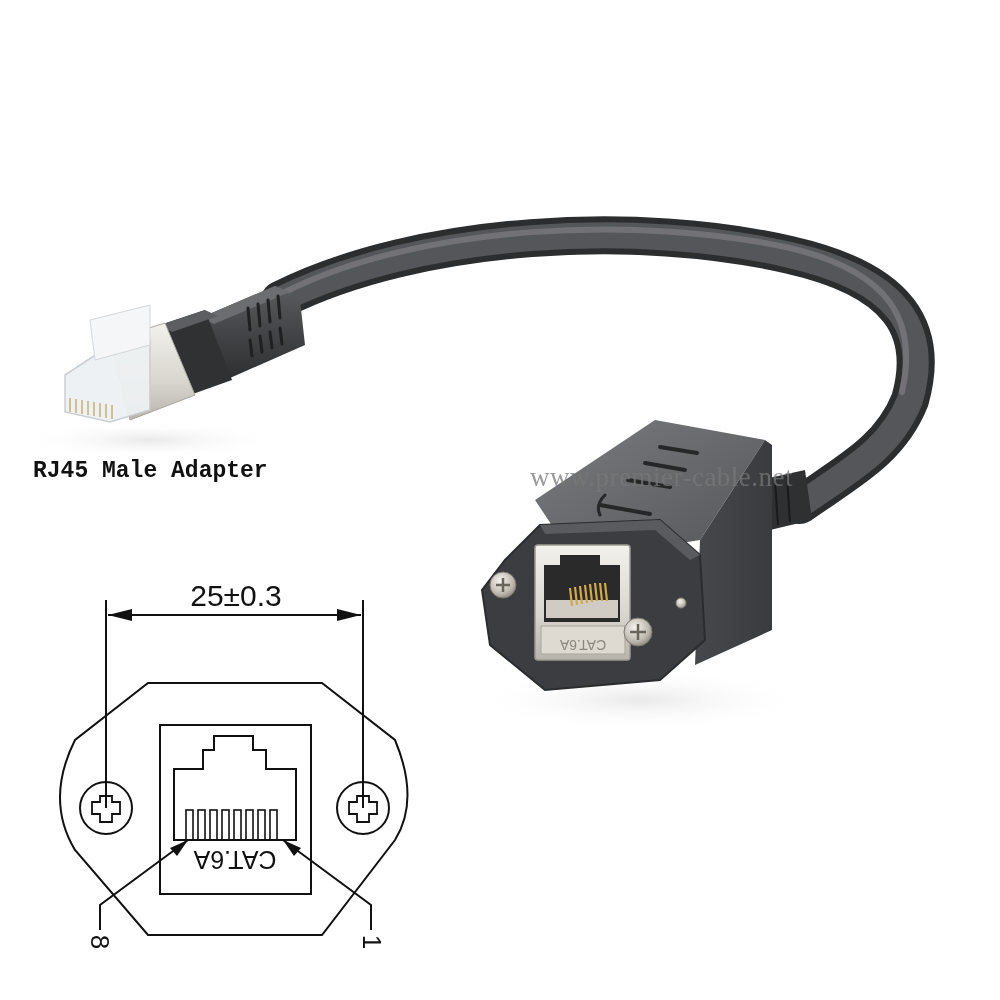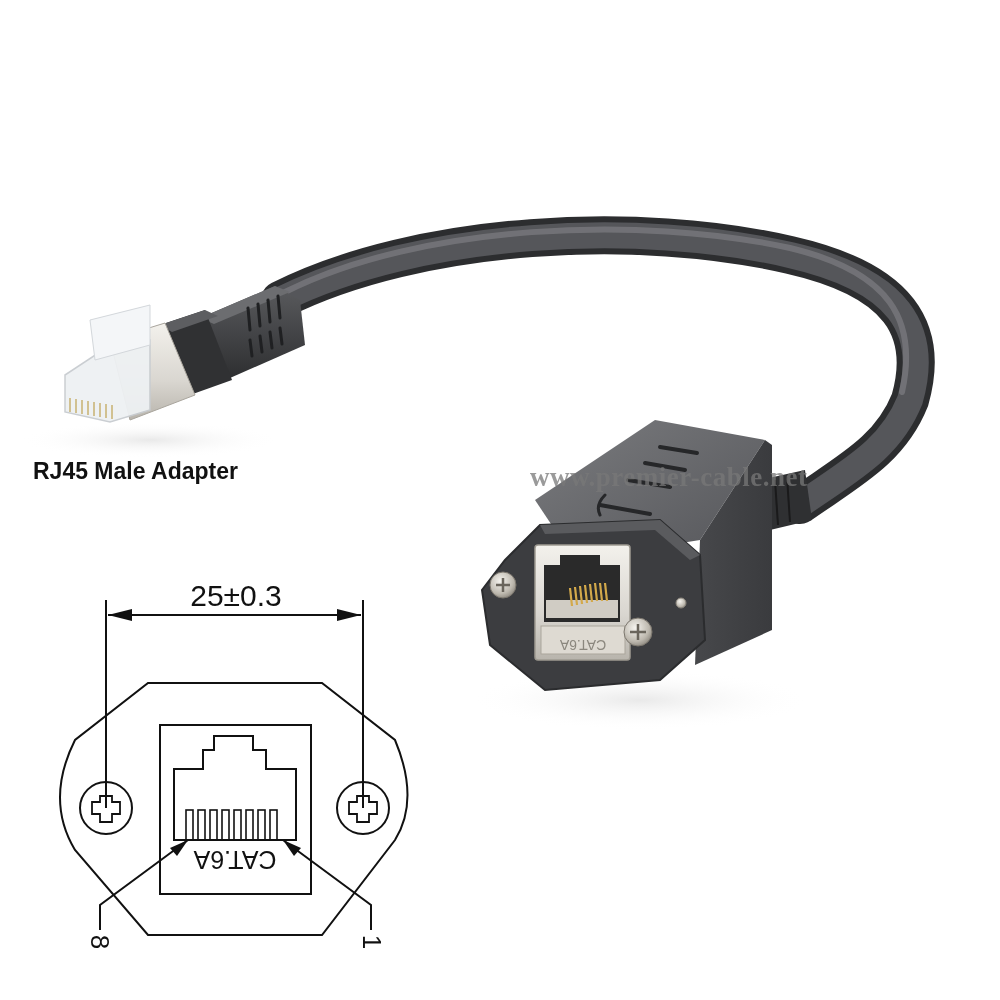--- a/index.html
+++ b/index.html
@@ -1,22 +1,22 @@
 <!DOCTYPE html>
 <html><head>
   <meta charset="utf-8">
   <style>
     html, body { margin: 0; padding: 0; background: #ffffff; }
     body { width: 1000px; height: 1000px; position: relative; overflow: hidden; font-family: "Liberation Serif", serif; }
     .stage { position: absolute; left: 0; top: 0; width: 1000px; height: 1000px; }
     svg { position: absolute; left: 0; top: 0; }
-    .label { position: absolute; font-family: Liberation Sans, sans-serif; font-weight: bold; color: #111; white-space: nowrap; }
+    .label { position: absolute; font-family: Liberation Mono, monospace; font-weight: bold; color: #111; white-space: nowrap; }
     .male-label { left: 33px; top: 458px; font-size: 23px; }
     .female-label { left: 489px; top: 740px; font-size: 23px; }
-    .watermark { position: absolute; left: 530px; top: 462px; font-family: "Liberation Serif", serif; font-weight: bold; font-size: 27px; color: rgba(120,120,120,0.75); letter-spacing: 0.5px; white-space: nowrap; }
+    .watermark { position: absolute; left: 530px; top: 462px; font-family: "Liberation Serif", serif; font-weight: normal; font-size: 27px; color: rgba(120,120,120,0.75); letter-spacing: 0.5px; white-space: nowrap; }
     .dim-text { font-family: "Liberation Sans", sans-serif; }
   </style>
 </head>
 <body>
 
 <div class="stage">
 
   <svg width="1000" height="1000" viewBox="0 0 1000 1000">
     <defs>
       <linearGradient id="cableGrad" x1="0" y1="0" x2="0" y2="1">

